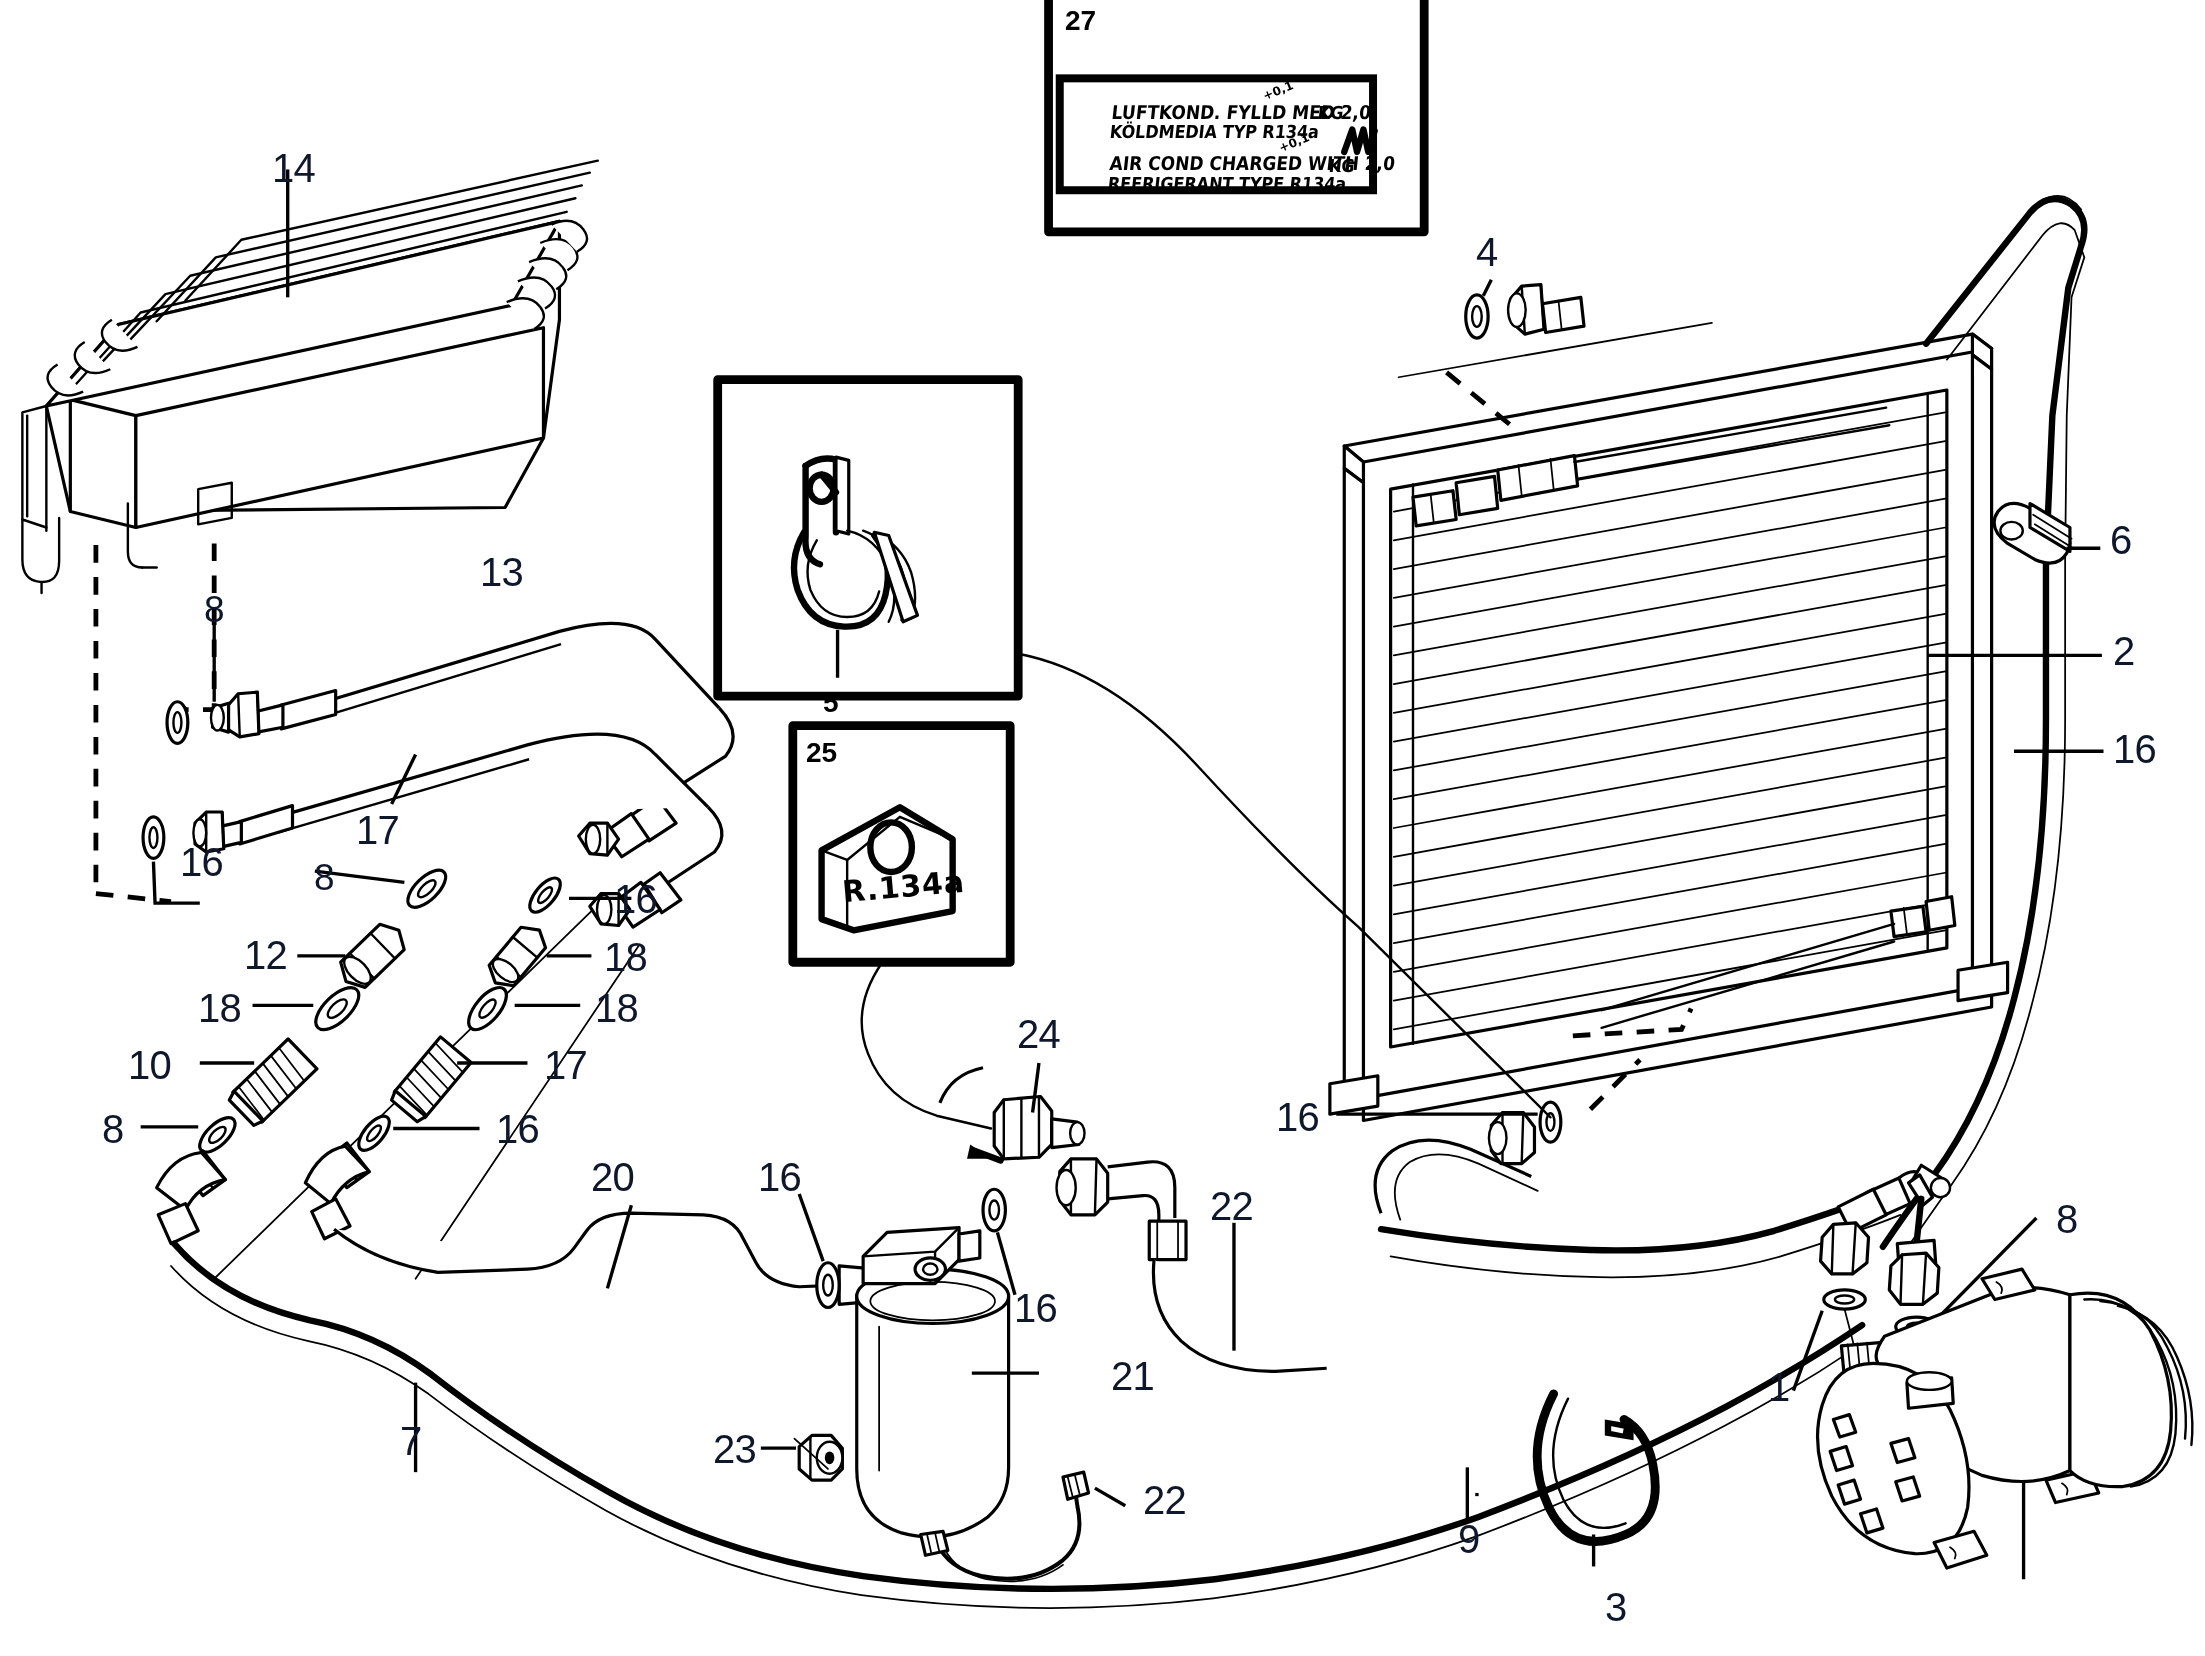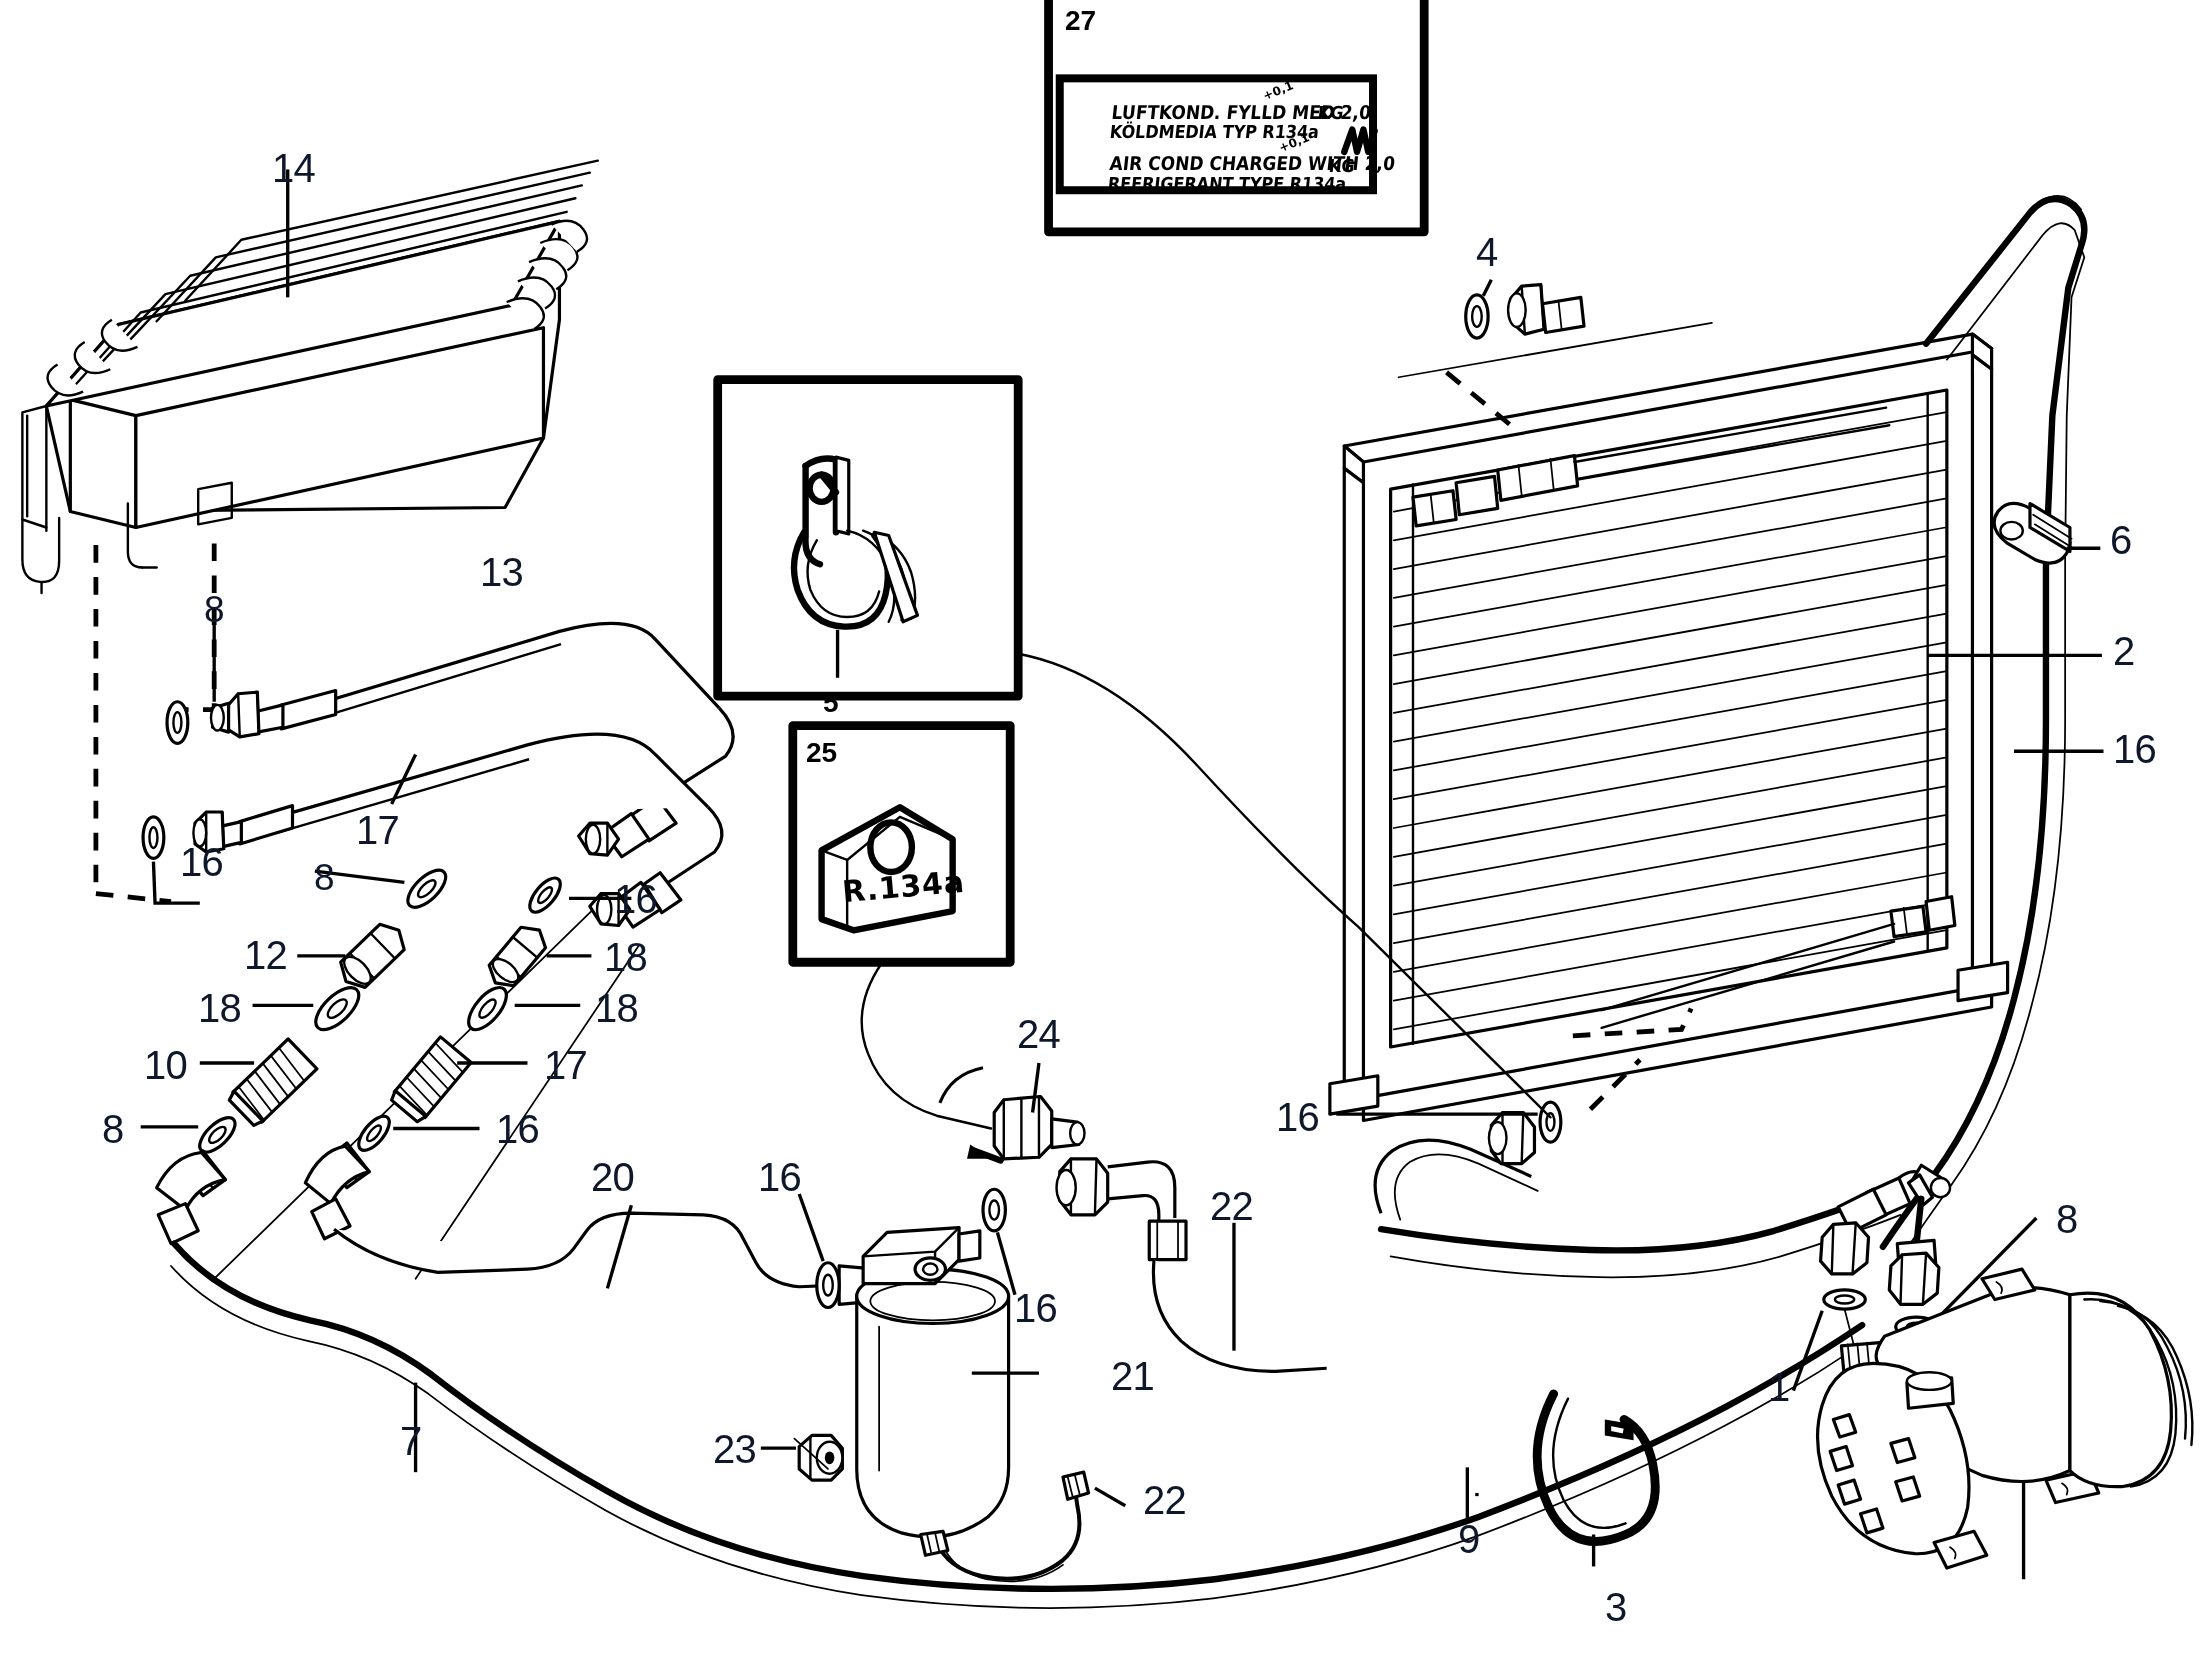--- a/index.html
+++ b/index.html
@@ -677,21 +677,21 @@
   <div class="boxnum" style="left:806px;top:737px;">25</div>
 
   <div class="callout big" style="left:272px;top:148px;">14</div>
   <div class="callout big" style="left:480px;top:552px;">13</div>
   <div class="callout" style="left:204px;top:591px;">8</div>
   <div class="callout big" style="left:180px;top:842px;">16</div>
   <div class="callout big" style="left:356px;top:810px;">17</div>
   <div class="callout" style="left:314px;top:859px;">8</div>
   <div class="callout big" style="left:244px;top:935px;">12</div>
   <div class="callout big" style="left:198px;top:988px;">18</div>
-  <div class="callout big" style="left:144px;top:1045px;text-align:center;">10</div>
+  <div class="callout big" style="left:128px;top:1045px;text-align:center;">10</div>
   <div class="callout big" style="left:102px;top:1109px;">8</div>
   <div class="callout big" style="left:614px;top:879px;">16</div>
   <div class="callout big" style="left:604px;top:937px;">18</div>
   <div class="callout big" style="left:595px;top:988px;">18</div>
   <div class="callout big" style="left:544px;top:1045px;">17</div>
   <div class="callout big" style="left:496px;top:1109px;">16</div>
   <div class="callout big" style="left:591px;top:1157px;">20</div>
   <div class="callout big" style="left:758px;top:1157px;">16</div>
   <div class="callout big" style="left:1014px;top:1288px;">16</div>
   <div class="callout big" style="left:400px;top:1421px;">7</div>

